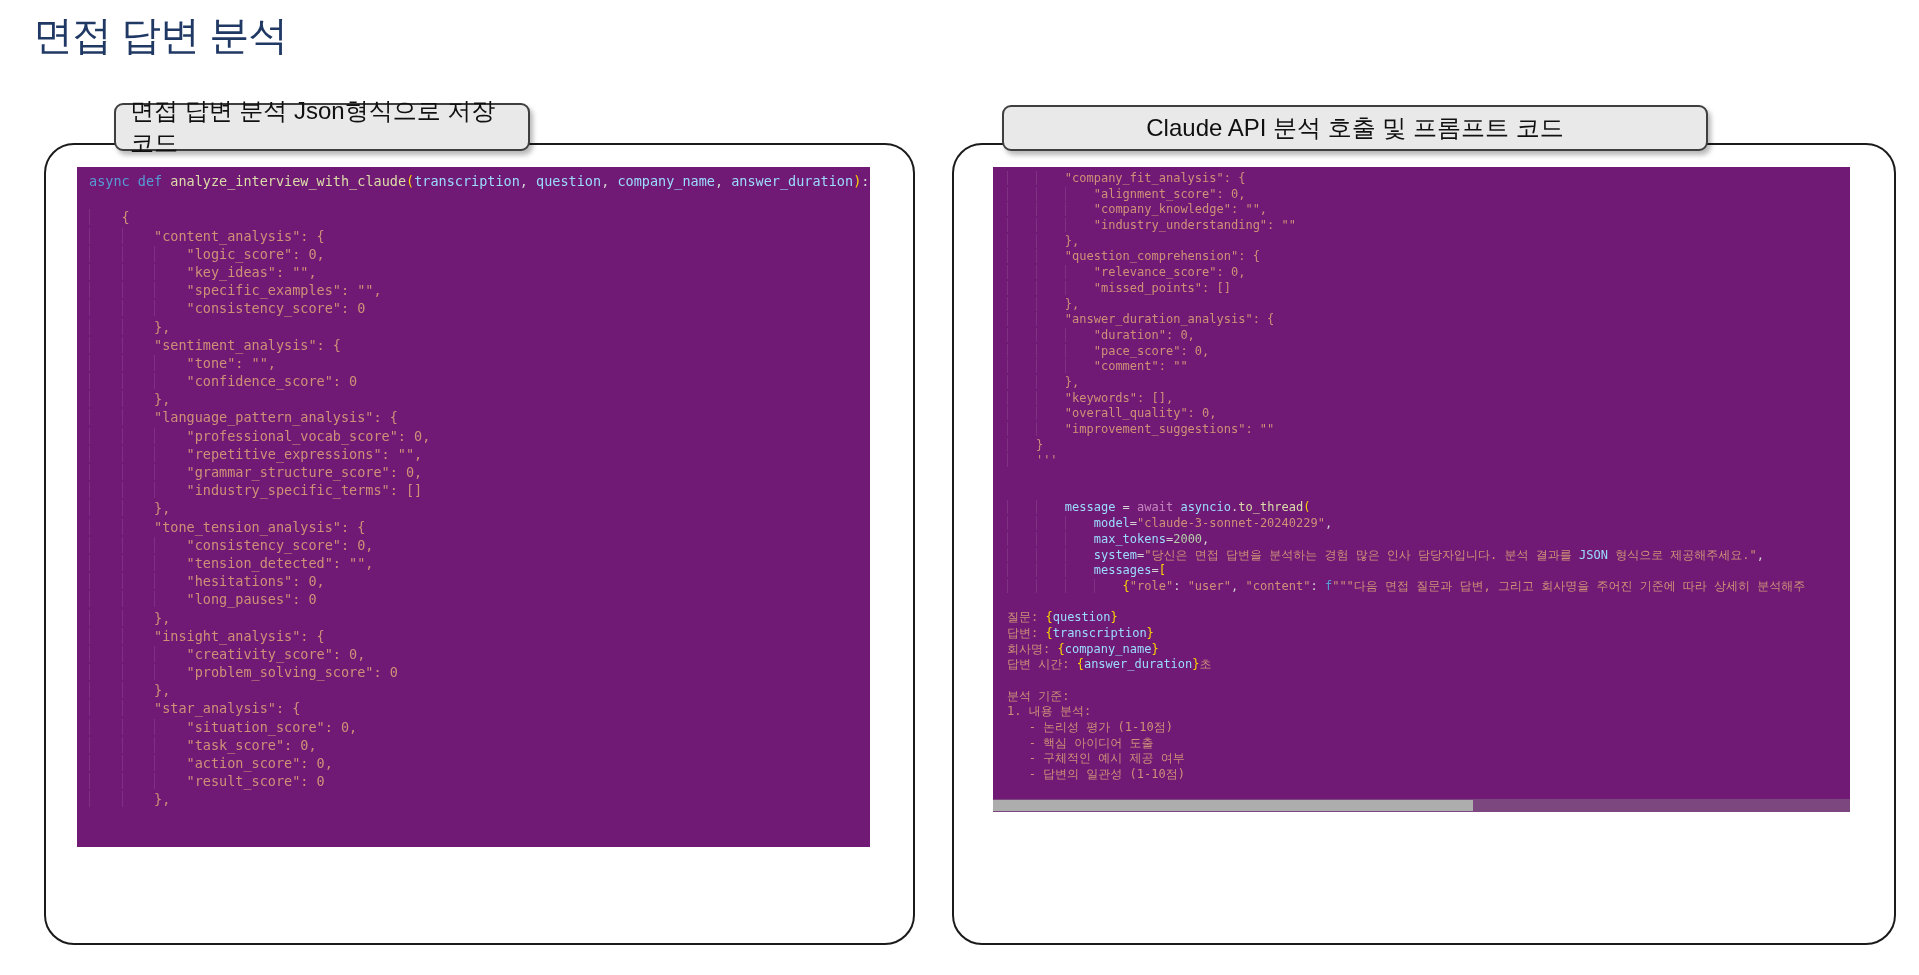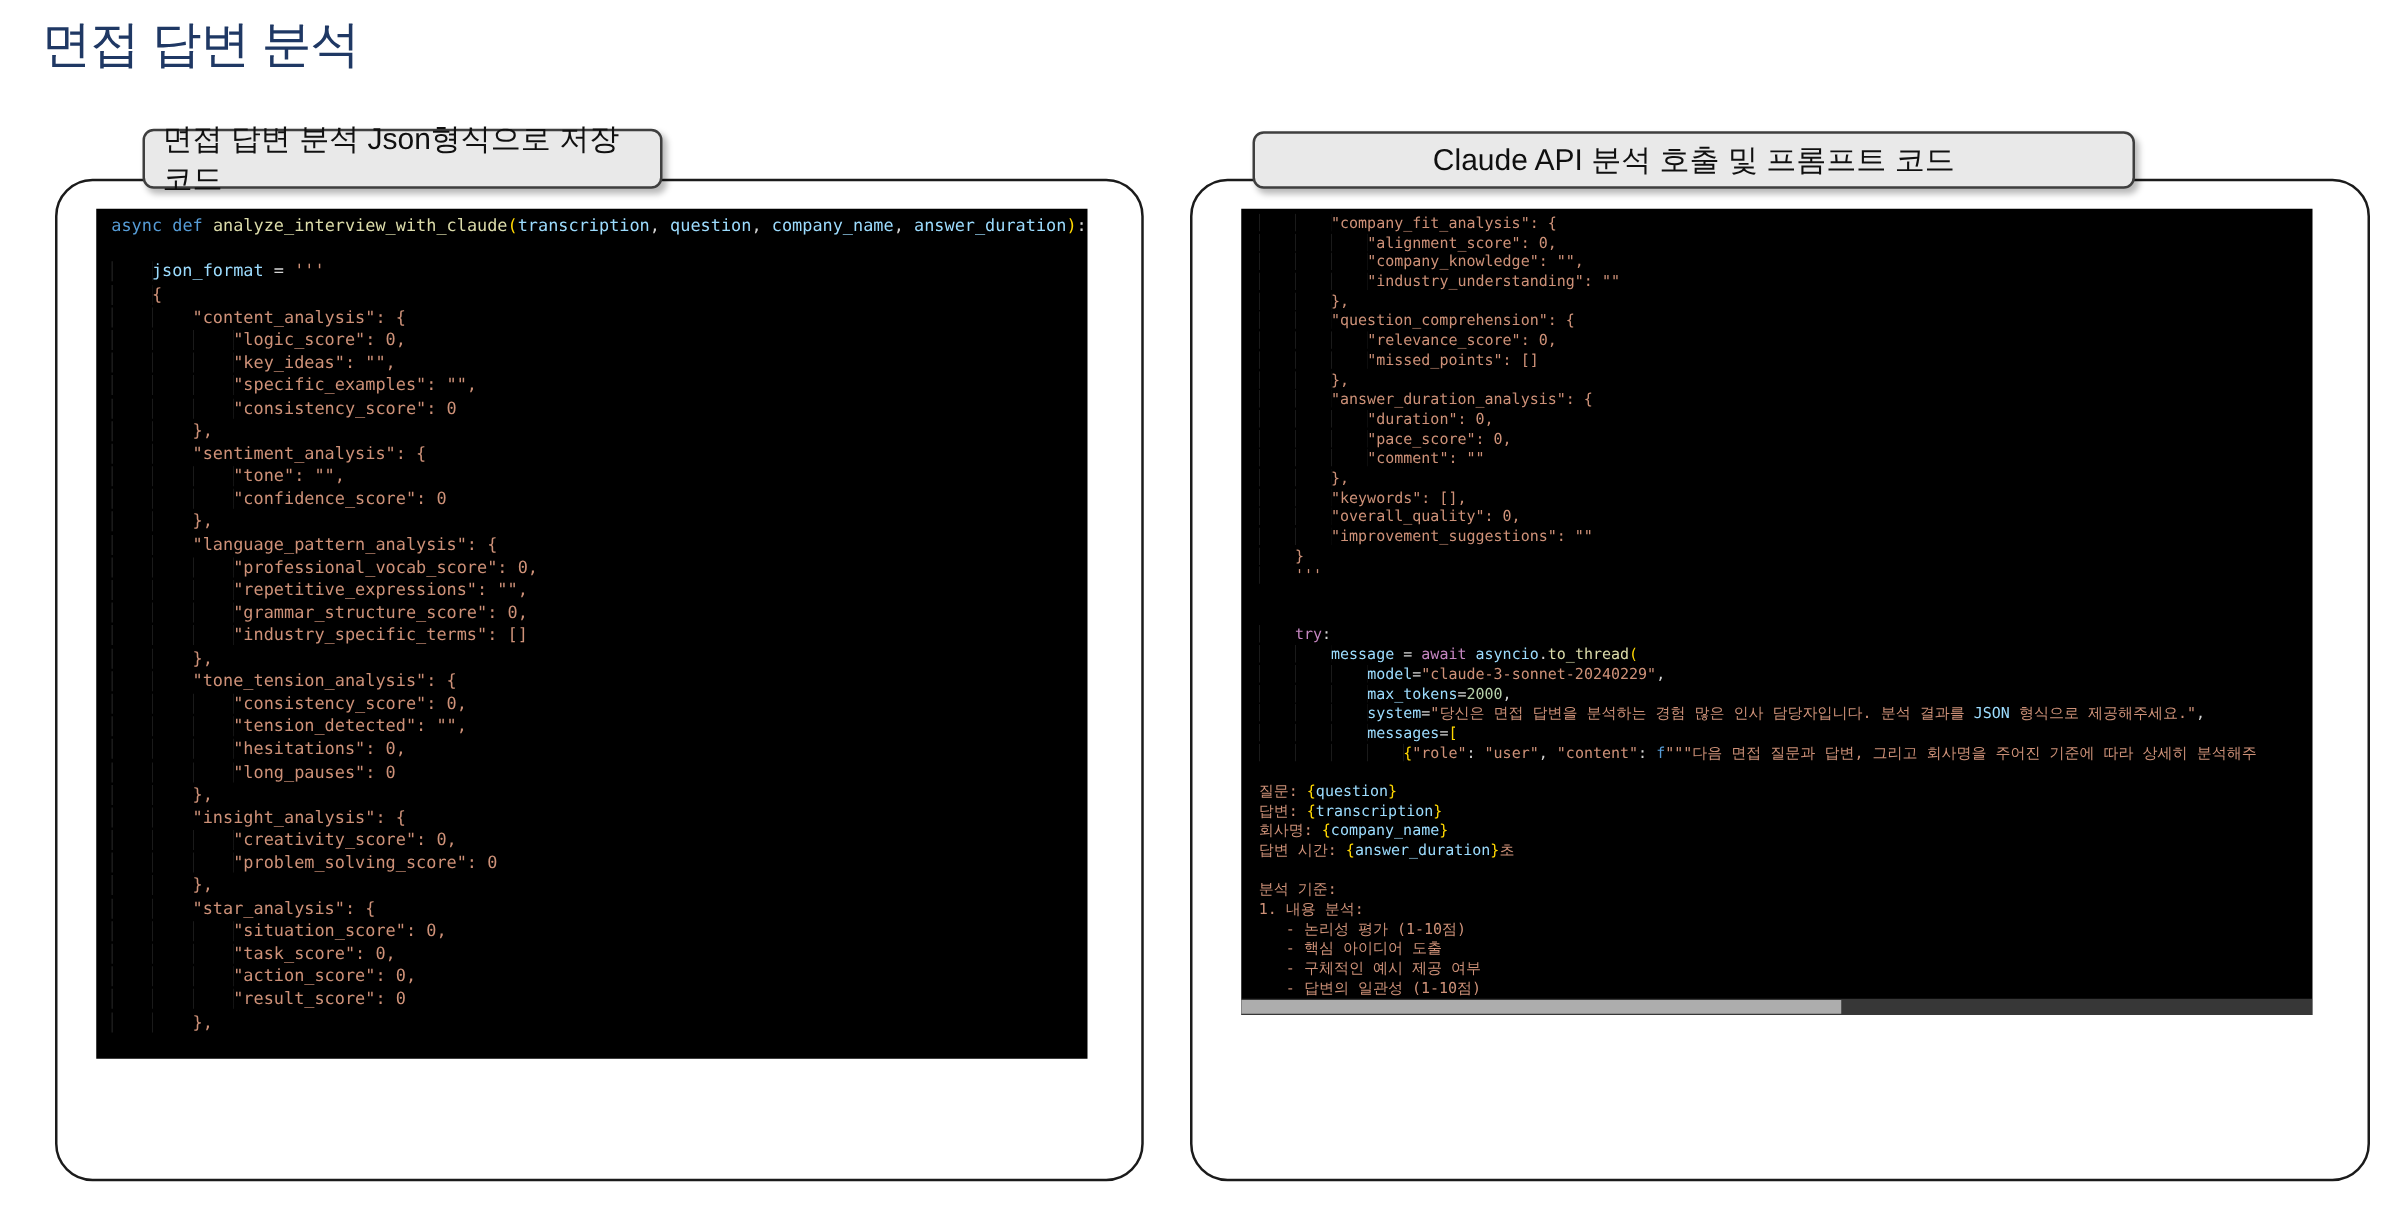--- a/index.html
+++ b/index.html
@@ -20,21 +20,21 @@
   #panelR{left:952px;top:143px;width:944px;height:802px;}
   .tag{
     background:#e9e9e9;border:2px solid #3f3f3f;border-radius:9px;
     box-shadow:3px 4px 5px rgba(0,0,0,.28);
     display:flex;align-items:center;padding:0 14px;
     font-size:24px;color:#101010;z-index:2;box-sizing:border-box;
   }
   #tagL{left:82px;top:103px;width:416px;height:48px;margin-left:32px;}
   #tagR{left:1002px;top:105px;width:706px;height:46px;justify-content:center;}
   .code{
-    background:#000000;font-family:"DejaVu Sans Mono","Liberation Mono",monospace;
+    background:#701a75;font-family:"DejaVu Sans Mono","Liberation Mono",monospace;
     overflow:hidden;z-index:1;box-sizing:border-box;
   }
   #codeL{left:77px;top:167px;width:793px;height:680px;font-size:13.5px;padding:5px 0 0 12px;}
   #codeL .cl{height:18.2px;line-height:18.2px;}
   #codeR{left:993px;top:167px;width:857px;height:645px;font-size:12px;padding:4px 0 0 14px;}
   #codeR .cl{height:15.7px;line-height:15.7px;}
   .cl{white-space:pre;overflow:hidden;}
   
   .k1{color:#569cd6;}   
   .k2{color:#c586c0;}   
@@ -62,21 +62,20 @@
 <div class="abs tag" id="tagL">
   <span>면접 답변 분석 Json형식으로 저장 코드</span>
 </div>
 <div class="abs tag" id="tagR">
   <span>Claude API 분석 호출 및 프롬프트 코드</span>
 </div>
 
 <div class="abs code" id="codeL">
     <div class="cl"><span class="k1">async</span><span class="p"> </span><span class="k1">def</span><span class="p"> </span><span class="fn">analyze_interview_with_claude</span><span class="b">(</span><span class="v">transcription</span><span class="p">, </span><span class="v">question</span><span class="p">, </span><span class="v">company_name</span><span class="p">, </span><span class="v">answer_duration</span><span class="b">)</span><span class="p">:</span></div>
     <div class="cl"></div>
-    <div class="cl"><span class="w">    </span><span class="v">json_format</span><span class="p"> = </span><span class="s">'''</span></div>
     <div class="cl"><span class="w">    </span><span class="s">{</span></div>
     <div class="cl"><span class="w">        </span><span class="s">"content_analysis": {</span></div>
     <div class="cl"><span class="w">            </span><span class="s">"logic_score": 0,</span></div>
     <div class="cl"><span class="w">            </span><span class="s">"key_ideas": "",</span></div>
     <div class="cl"><span class="w">            </span><span class="s">"specific_examples": "",</span></div>
     <div class="cl"><span class="w">            </span><span class="s">"consistency_score": 0</span></div>
     <div class="cl"><span class="w">        </span><span class="s">},</span></div>
     <div class="cl"><span class="w">        </span><span class="s">"sentiment_analysis": {</span></div>
     <div class="cl"><span class="w">            </span><span class="s">"tone": "",</span></div>
     <div class="cl"><span class="w">            </span><span class="s">"confidence_score": 0</span></div>
@@ -123,21 +122,20 @@
     <div class="cl"><span class="w">            </span><span class="s">"pace_score": 0,</span></div>
     <div class="cl"><span class="w">            </span><span class="s">"comment": ""</span></div>
     <div class="cl"><span class="w">        </span><span class="s">},</span></div>
     <div class="cl"><span class="w">        </span><span class="s">"keywords": [],</span></div>
     <div class="cl"><span class="w">        </span><span class="s">"overall_quality": 0,</span></div>
     <div class="cl"><span class="w">        </span><span class="s">"improvement_suggestions": ""</span></div>
     <div class="cl"><span class="w">    </span><span class="s">}</span></div>
     <div class="cl"><span class="w">    </span><span class="s">'''</span></div>
     <div class="cl"></div>
     <div class="cl"></div>
-    <div class="cl"><span class="w">    </span><span class="k2">try</span><span class="p">:</span></div>
     <div class="cl"><span class="w">        </span><span class="v">message</span><span class="p"> = </span><span class="k2">await</span><span class="p"> </span><span class="v">asyncio</span><span class="p">.</span><span class="fn">to_thread</span><span class="b">(</span></div>
     <div class="cl"><span class="w">            </span><span class="v">model</span><span class="p">=</span><span class="s">"claude-3-sonnet-20240229"</span><span class="p">,</span></div>
     <div class="cl"><span class="w">            </span><span class="v">max_tokens</span><span class="p">=</span><span class="n">2000</span><span class="p">,</span></div>
     <div class="cl"><span class="w">            </span><span class="v">system</span><span class="p">=</span><span class="s">"당신은 면접 답변을 분석하는 경험 많은 인사 담당자입니다. 분석 결과를 </span><span class="v">JSON</span><span class="s"> 형식으로 제공해주세요."</span><span class="p">,</span></div>
     <div class="cl"><span class="w">            </span><span class="v">messages</span><span class="p">=</span><span class="b">[</span></div>
     <div class="cl"><span class="w">                </span><span class="b">{</span><span class="s">"role"</span><span class="p">: </span><span class="s">"user"</span><span class="p">, </span><span class="s">"content"</span><span class="p">: </span><span class="k1">f</span><span class="s">"""다음 면접 질문과 답변, 그리고 회사명을 주어진 기준에 따라 상세히 분석해주</span></div>
     <div class="cl"></div>
     <div class="cl"><span class="s">질문: </span><span class="b">{</span><span class="v">question</span><span class="b">}</span></div>
     <div class="cl"><span class="s">답변: </span><span class="b">{</span><span class="v">transcription</span><span class="b">}</span></div>
     <div class="cl"><span class="s">회사명: </span><span class="b">{</span><span class="v">company_name</span><span class="b">}</span></div>

